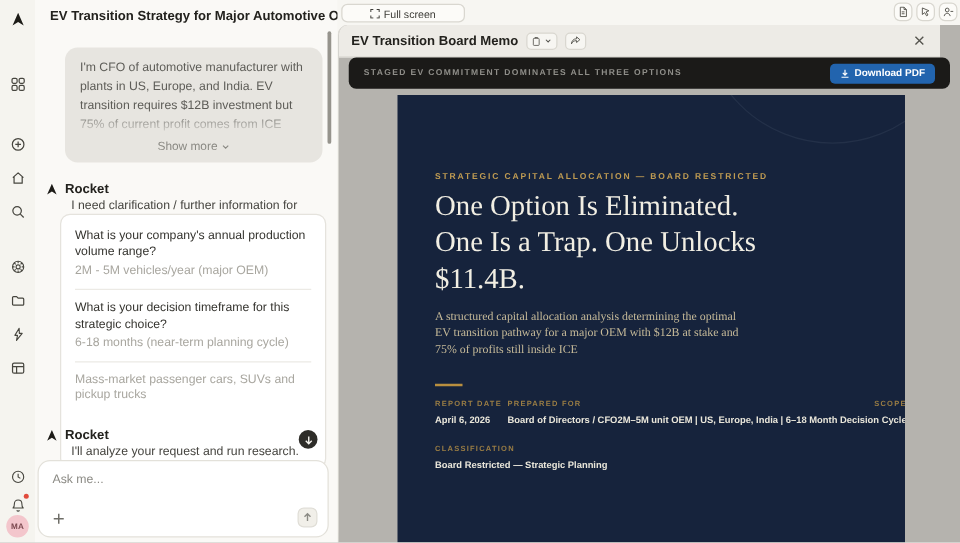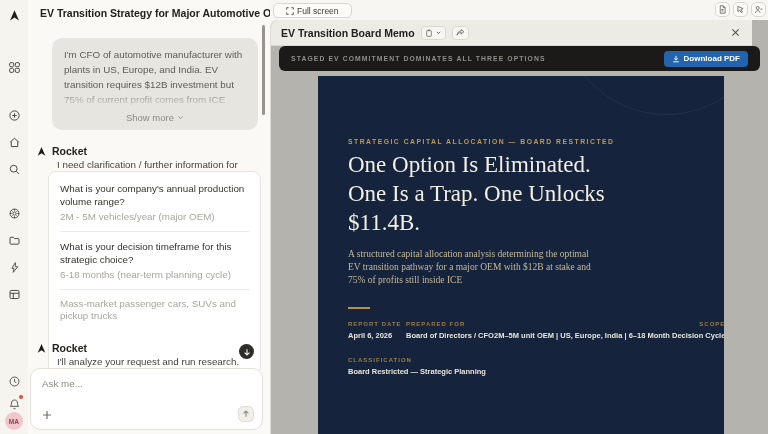--- a/index.html
+++ b/index.html
@@ -105,21 +105,21 @@
   }
   .send-btn {
     position:absolute; right:8px; bottom:7px; width:16px; height:16px;
     background:#f1efe9; border:1px solid #e0ded7; border-radius:5px;
     display:flex; align-items:center; justify-content:center; color:#8b8a84; cursor:pointer;
   }
 
   
   .panel { position:absolute; left:270px; top:0; right:0; height:434px; background:#f7f6f2; }
   .fullscreen-btn {
-    position:absolute; left:3px; top:3px; height:15px; padding:0 12px;
+    position:absolute; left:3px; top:3px; height:15px; padding:0 22px;
     display:flex; align-items:center; gap:3px;
     background:#fcfbf8; border:1px solid #d9d7d0; border-radius:5px;
     font-size:8.5px; color:#3d3c37; cursor:pointer; white-space:nowrap;
   }
   .top-icons { position:absolute; right:2px; top:2px; display:flex; gap:3px; }
   .top-icon-btn {
     width:15px; height:15px; background:#fcfbf8; border:1px solid #d9d7d0;
     border-radius:5px; display:flex; align-items:center; justify-content:center;
     color:#55544e; cursor:pointer;
   }

